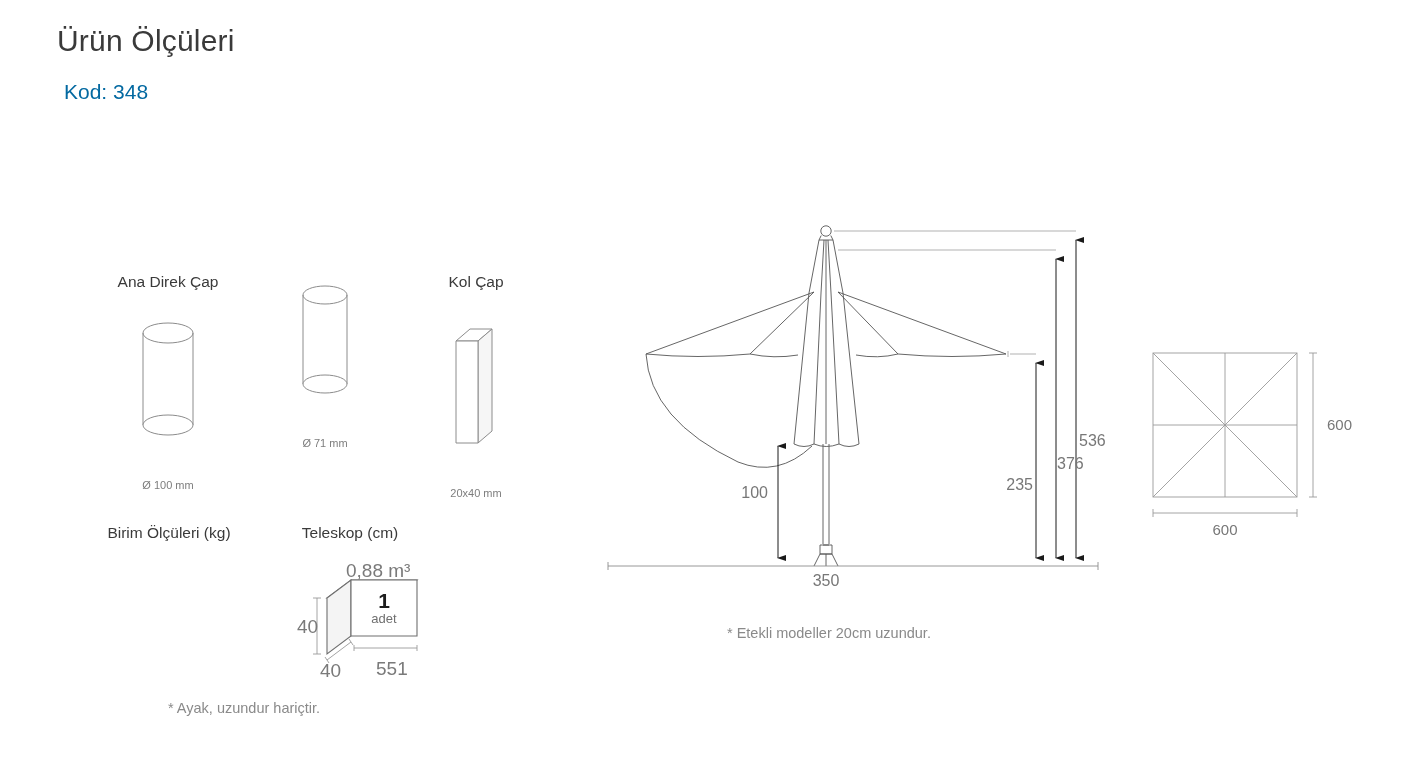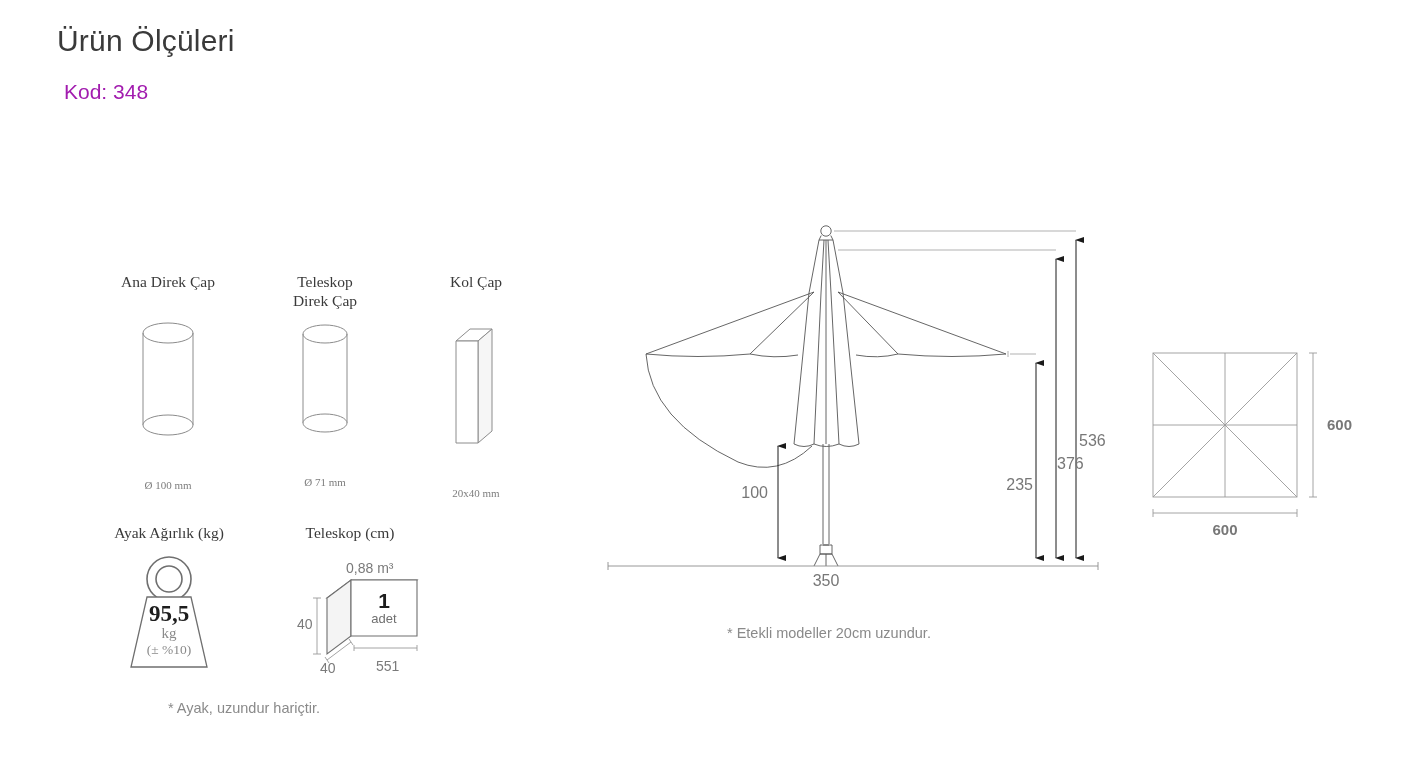--- a/index.html
+++ b/index.html
@@ -28,29 +28,28 @@
     letter-spacing: 0.2px;
     white-space: nowrap;
     text-align: center;
   }
   #product-code {
     position: absolute;
     left: 64px;
     top: 80px;
     font-size: 21px;
     font-weight: 400;
-    color: #a21caf;
+    color: #0369a1;
     white-space: nowrap;
   }
 
   
   .spec-item {
     position: absolute;
     text-align: center;
-    font-family: Liberation Serif, serif;
   }
   .spec-title {
     font-size: 15.5px;
     color: #3a3a3a;
     line-height: 1.25;
     white-space: nowrap;
   }
   .spec-figure {
     position: relative;
     margin: 0 auto;
@@ -97,36 +96,35 @@
     color: #1d1d1d;
     line-height: 1;
   }
   .box-qty-unit {
     font-size: 13px;
     color: #6f6f6f;
     line-height: 1.2;
   }
   .dim-label {
     position: absolute;
-    font-size: 14px;
+    font-size: 19px;
     color: #7a7a7a;
     white-space: nowrap;
   }
 
   
   #elevation-drawing {
     position: absolute;
     left: 598px;
     top: 208px;
   }
   #plan-drawing {
     position: absolute;
     left: 1135px;
     top: 335px;
-    font-weight: bold;
   }
   svg { display: block; overflow: visible; }
   svg text {
     font-family: "Liberation Sans", "DejaVu Sans", sans-serif;
     fill: #777777;
   }
 </style>
 </head>
 <body>
 
@@ -142,24 +140,20 @@
       <ellipse cx="32" cy="14" rx="25" ry="10" fill="#ffffff" stroke="#8c8c8c" stroke-width="1"></ellipse>
       <path d="M7 14 L7 106" fill="none" stroke="#8c8c8c" stroke-width="1"></path>
       <path d="M57 14 L57 106" fill="none" stroke="#8c8c8c" stroke-width="1"></path>
       <ellipse cx="32" cy="106" rx="25" ry="10" fill="#ffffff" stroke="#8c8c8c" stroke-width="1"></ellipse>
     </svg>
   </div>
   <div class="spec-value" style="margin-top:28px;">Ø 100 mm</div>
 </div>
 
 <div class="spec-item" style="left:250px; top:272px; width:150px;">
-  <div class="spec-title">
-    <div>Teleskop</div>
-    <div>Direk Çap</div>
-  </div>
   <div class="spec-figure" style="width:56px; height:126px; margin-top:10px;">
     <svg width="56" height="126" viewBox="0 0 56 126">
       <ellipse cx="28" cy="13" rx="22" ry="9" fill="#ffffff" stroke="#8c8c8c" stroke-width="1"></ellipse>
       <path d="M6 13 L6 102" fill="none" stroke="#8c8c8c" stroke-width="1"></path>
       <path d="M50 13 L50 102" fill="none" stroke="#8c8c8c" stroke-width="1"></path>
       <ellipse cx="28" cy="102" rx="22" ry="9" fill="#ffffff" stroke="#8c8c8c" stroke-width="1"></ellipse>
     </svg>
   </div>
   <div class="spec-value" style="margin-top:29px;">Ø 71 mm</div>
 </div>
@@ -175,33 +169,21 @@
 
       <path d="M30 22 L44 10 L44 112 L30 124 Z" fill="#f6f6f6" stroke="#8c8c8c" stroke-width="1"></path>
 
       <path d="M8 22 L30 22 L30 124 L8 124 Z" fill="#ffffff" stroke="#8c8c8c" stroke-width="1"></path>
     </svg>
   </div>
   <div class="spec-value" style="margin-top:36px;">20x40 mm</div>
 </div>
 
 <div class="spec-item" style="left:98px; top:524px; width:142px;">
-  <div class="wpkg-title">Ayak Ağırlık (kg)</div>
-  <div class="spec-figure" style="width:110px; height:108px; margin-top:24px;">
-    <svg width="110" height="108" viewBox="0 0 110 108">
-      <path d="M33 13 A 22 22 0 0 1 77 13 A 22 22 0 0 1 33 13 Z" fill="#ffffff" stroke="#6f6f6f" stroke-width="1.6"></path>
-      <circle cx="55" cy="13" r="13" fill="#ffffff" stroke="#6f6f6f" stroke-width="1.6"></circle>
-      <path d="M33 31 L77 31 L93 101 L17 101 Z" fill="#ffffff" stroke="#6f6f6f" stroke-width="1.3"></path>
-    </svg>
-    <div style="position:absolute; left:0; top:36px; width:110px; text-align:center;">
-      <div class="weight-num">95,5</div>
-      <div class="weight-unit">kg</div>
-      <div class="weight-tol">(± %10)</div>
-    </div>
-  </div>
+  <div class="wpkg-title">Birim Ölçüleri (kg)</div>
 </div>
 
 <div class="spec-item" style="left:280px; top:524px; width:140px;">
   <div class="wpkg-title">Teleskop (cm)</div>
 </div>
 
 <div style="position:absolute; left:296px; top:560px; width:130px; height:118px;">
   <svg width="130" height="118" viewBox="0 0 130 118">
 
     <path d="M31 38 L55 20 L121 20 L97 38 Z" fill="#fdfdfd" stroke="#6f6f6f" stroke-width="1.1"></path>

